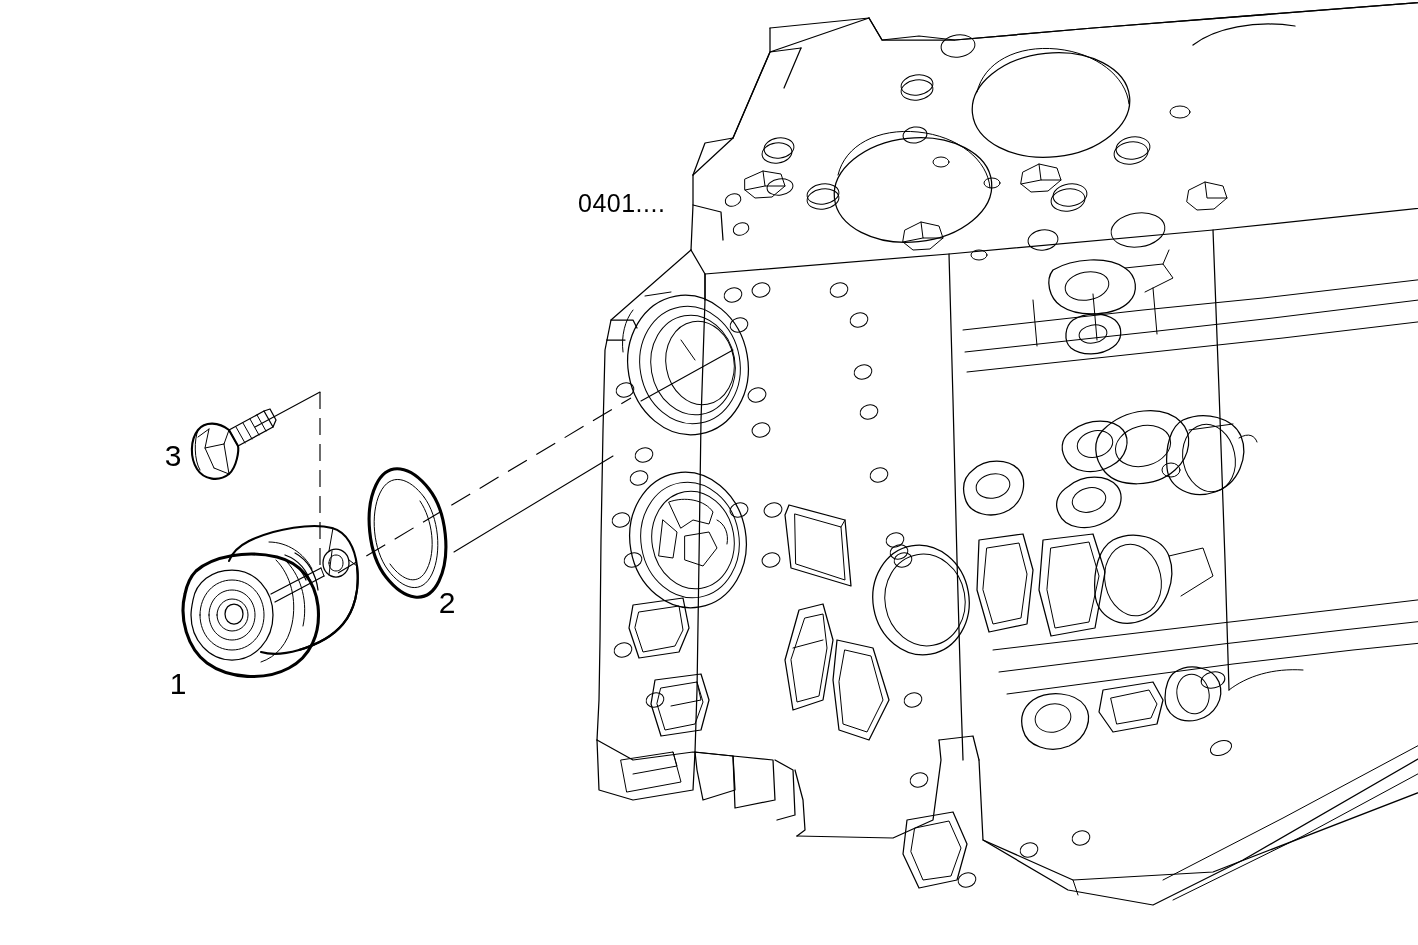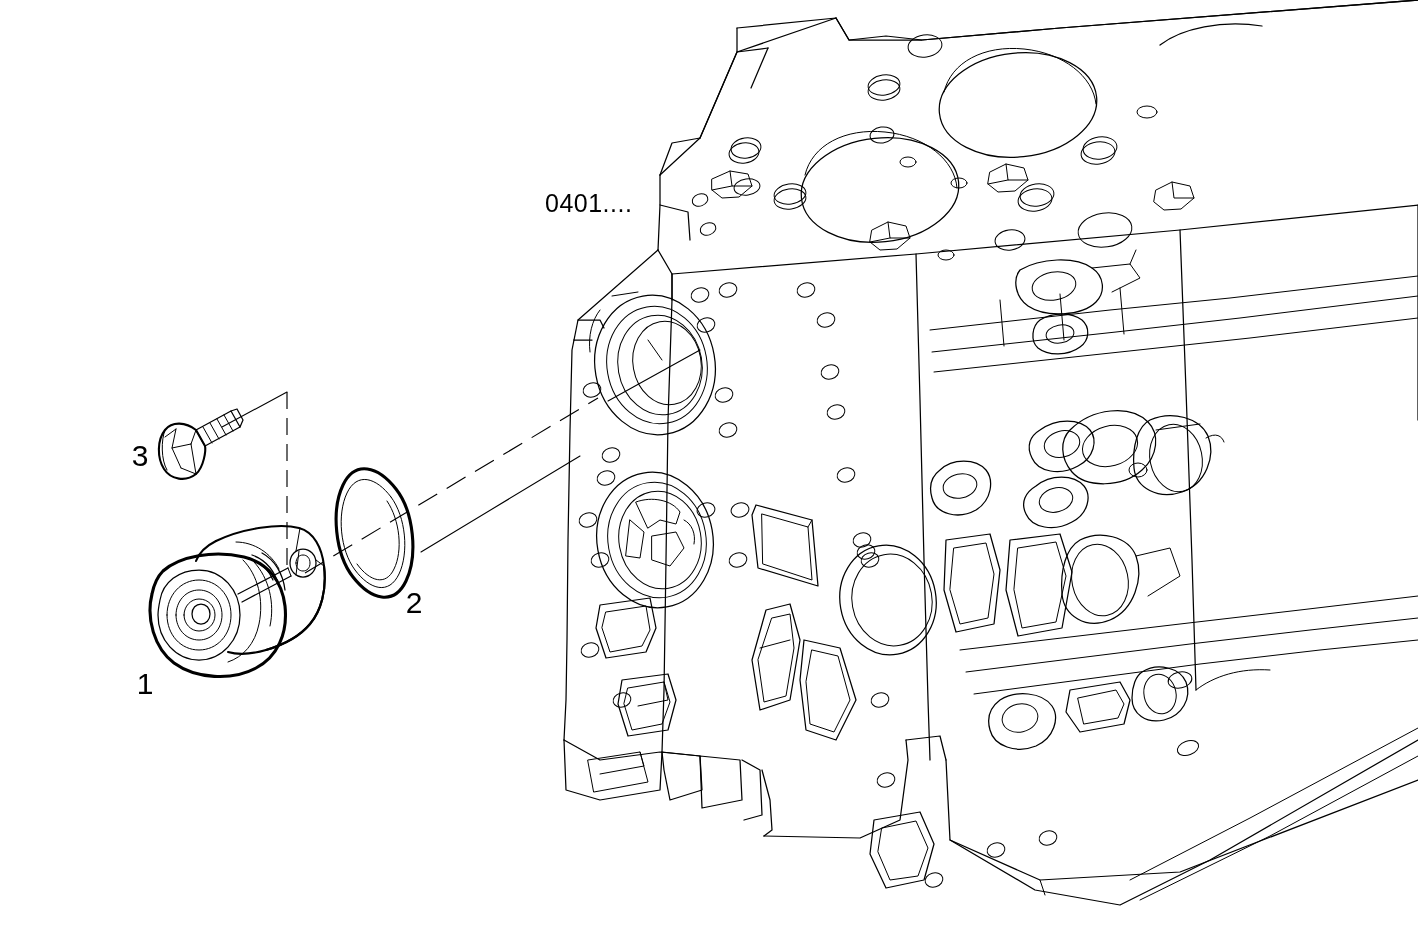--- a/index.html
+++ b/index.html
@@ -15,20 +15,21 @@
     overflow: hidden;
     font-family: "Liberation Sans", sans-serif;
   }
   #diagram-root {
     position: absolute;
     left: 0;
     top: 0;
     width: 1156px;
     height: 945px;
     background: #ffffff;
+    padding-left: 33px;
   }
   svg.drawing {
     display: block;
     width: 1418px;
     height: 945px;
     background: #ffffff;
   }
   .ln   { fill: none; stroke: #000000; stroke-width: 1.25; stroke-linecap: round; stroke-linejoin: round; }
   .ln-t { fill: none; stroke: #000000; stroke-width: 1;    stroke-linecap: round; stroke-linejoin: round; }
   .ln-h { fill: none; stroke: #000000; stroke-width: 3.1;  stroke-linecap: round; stroke-linejoin: round; }

